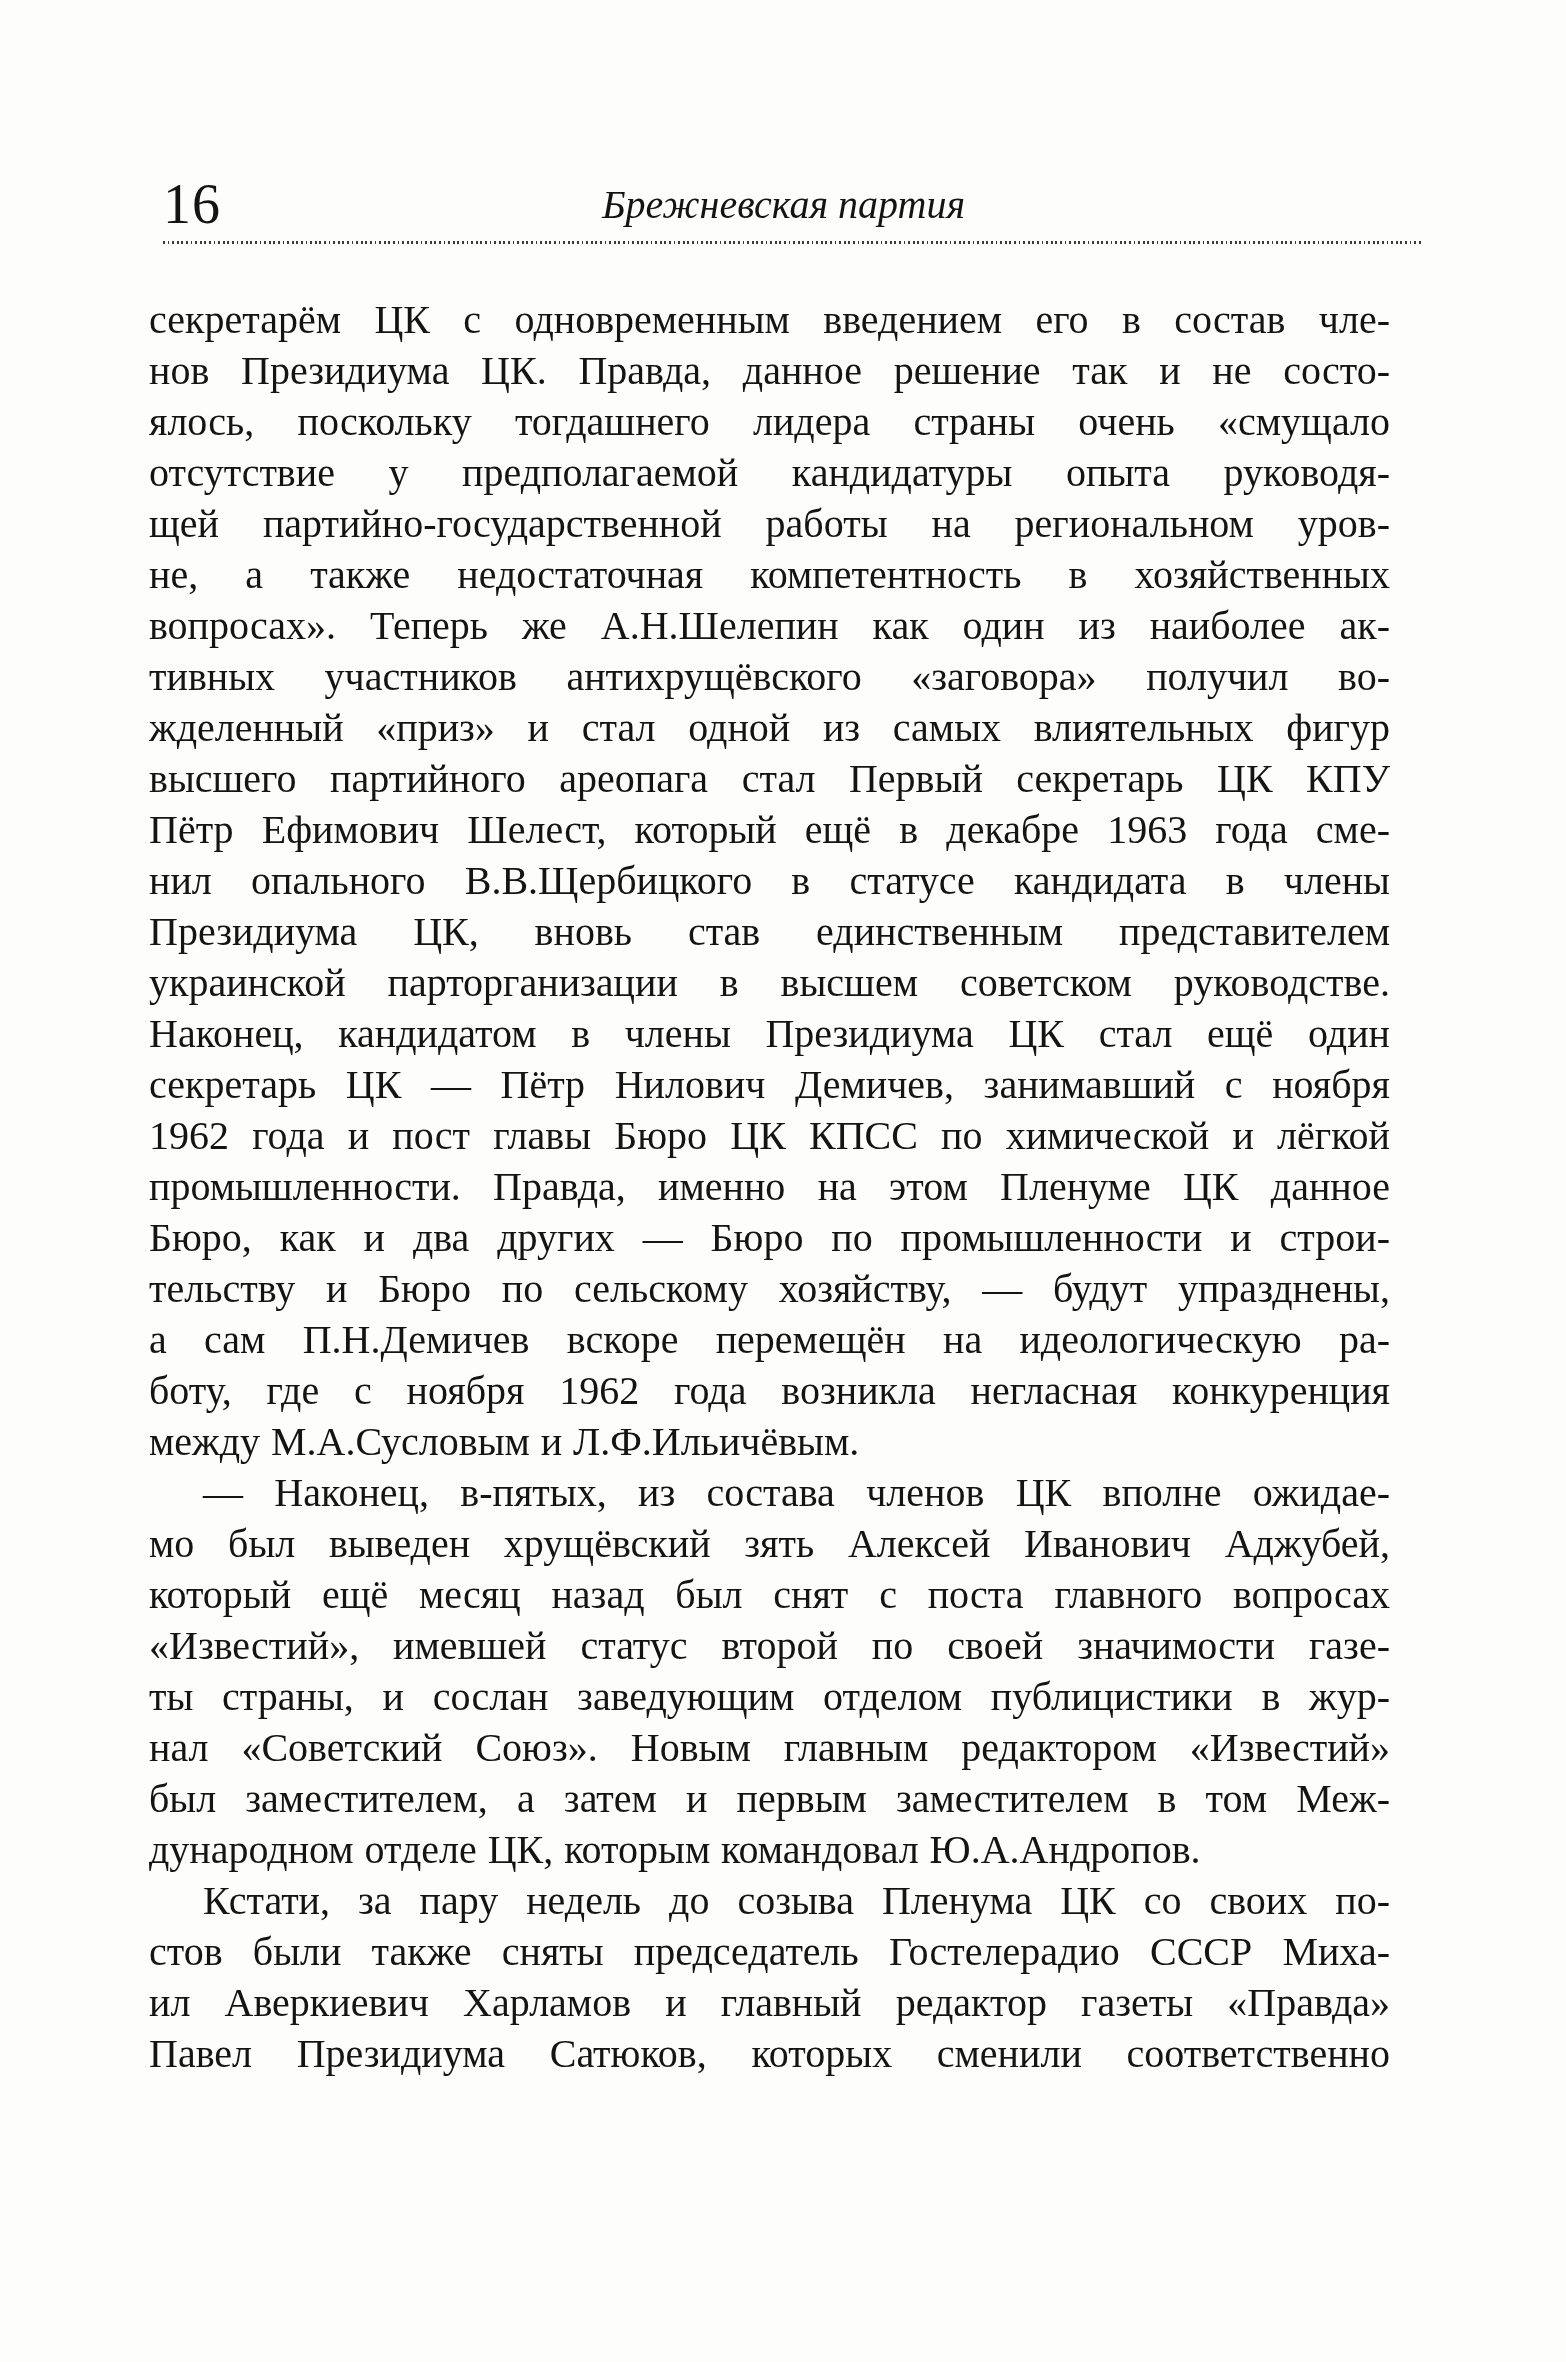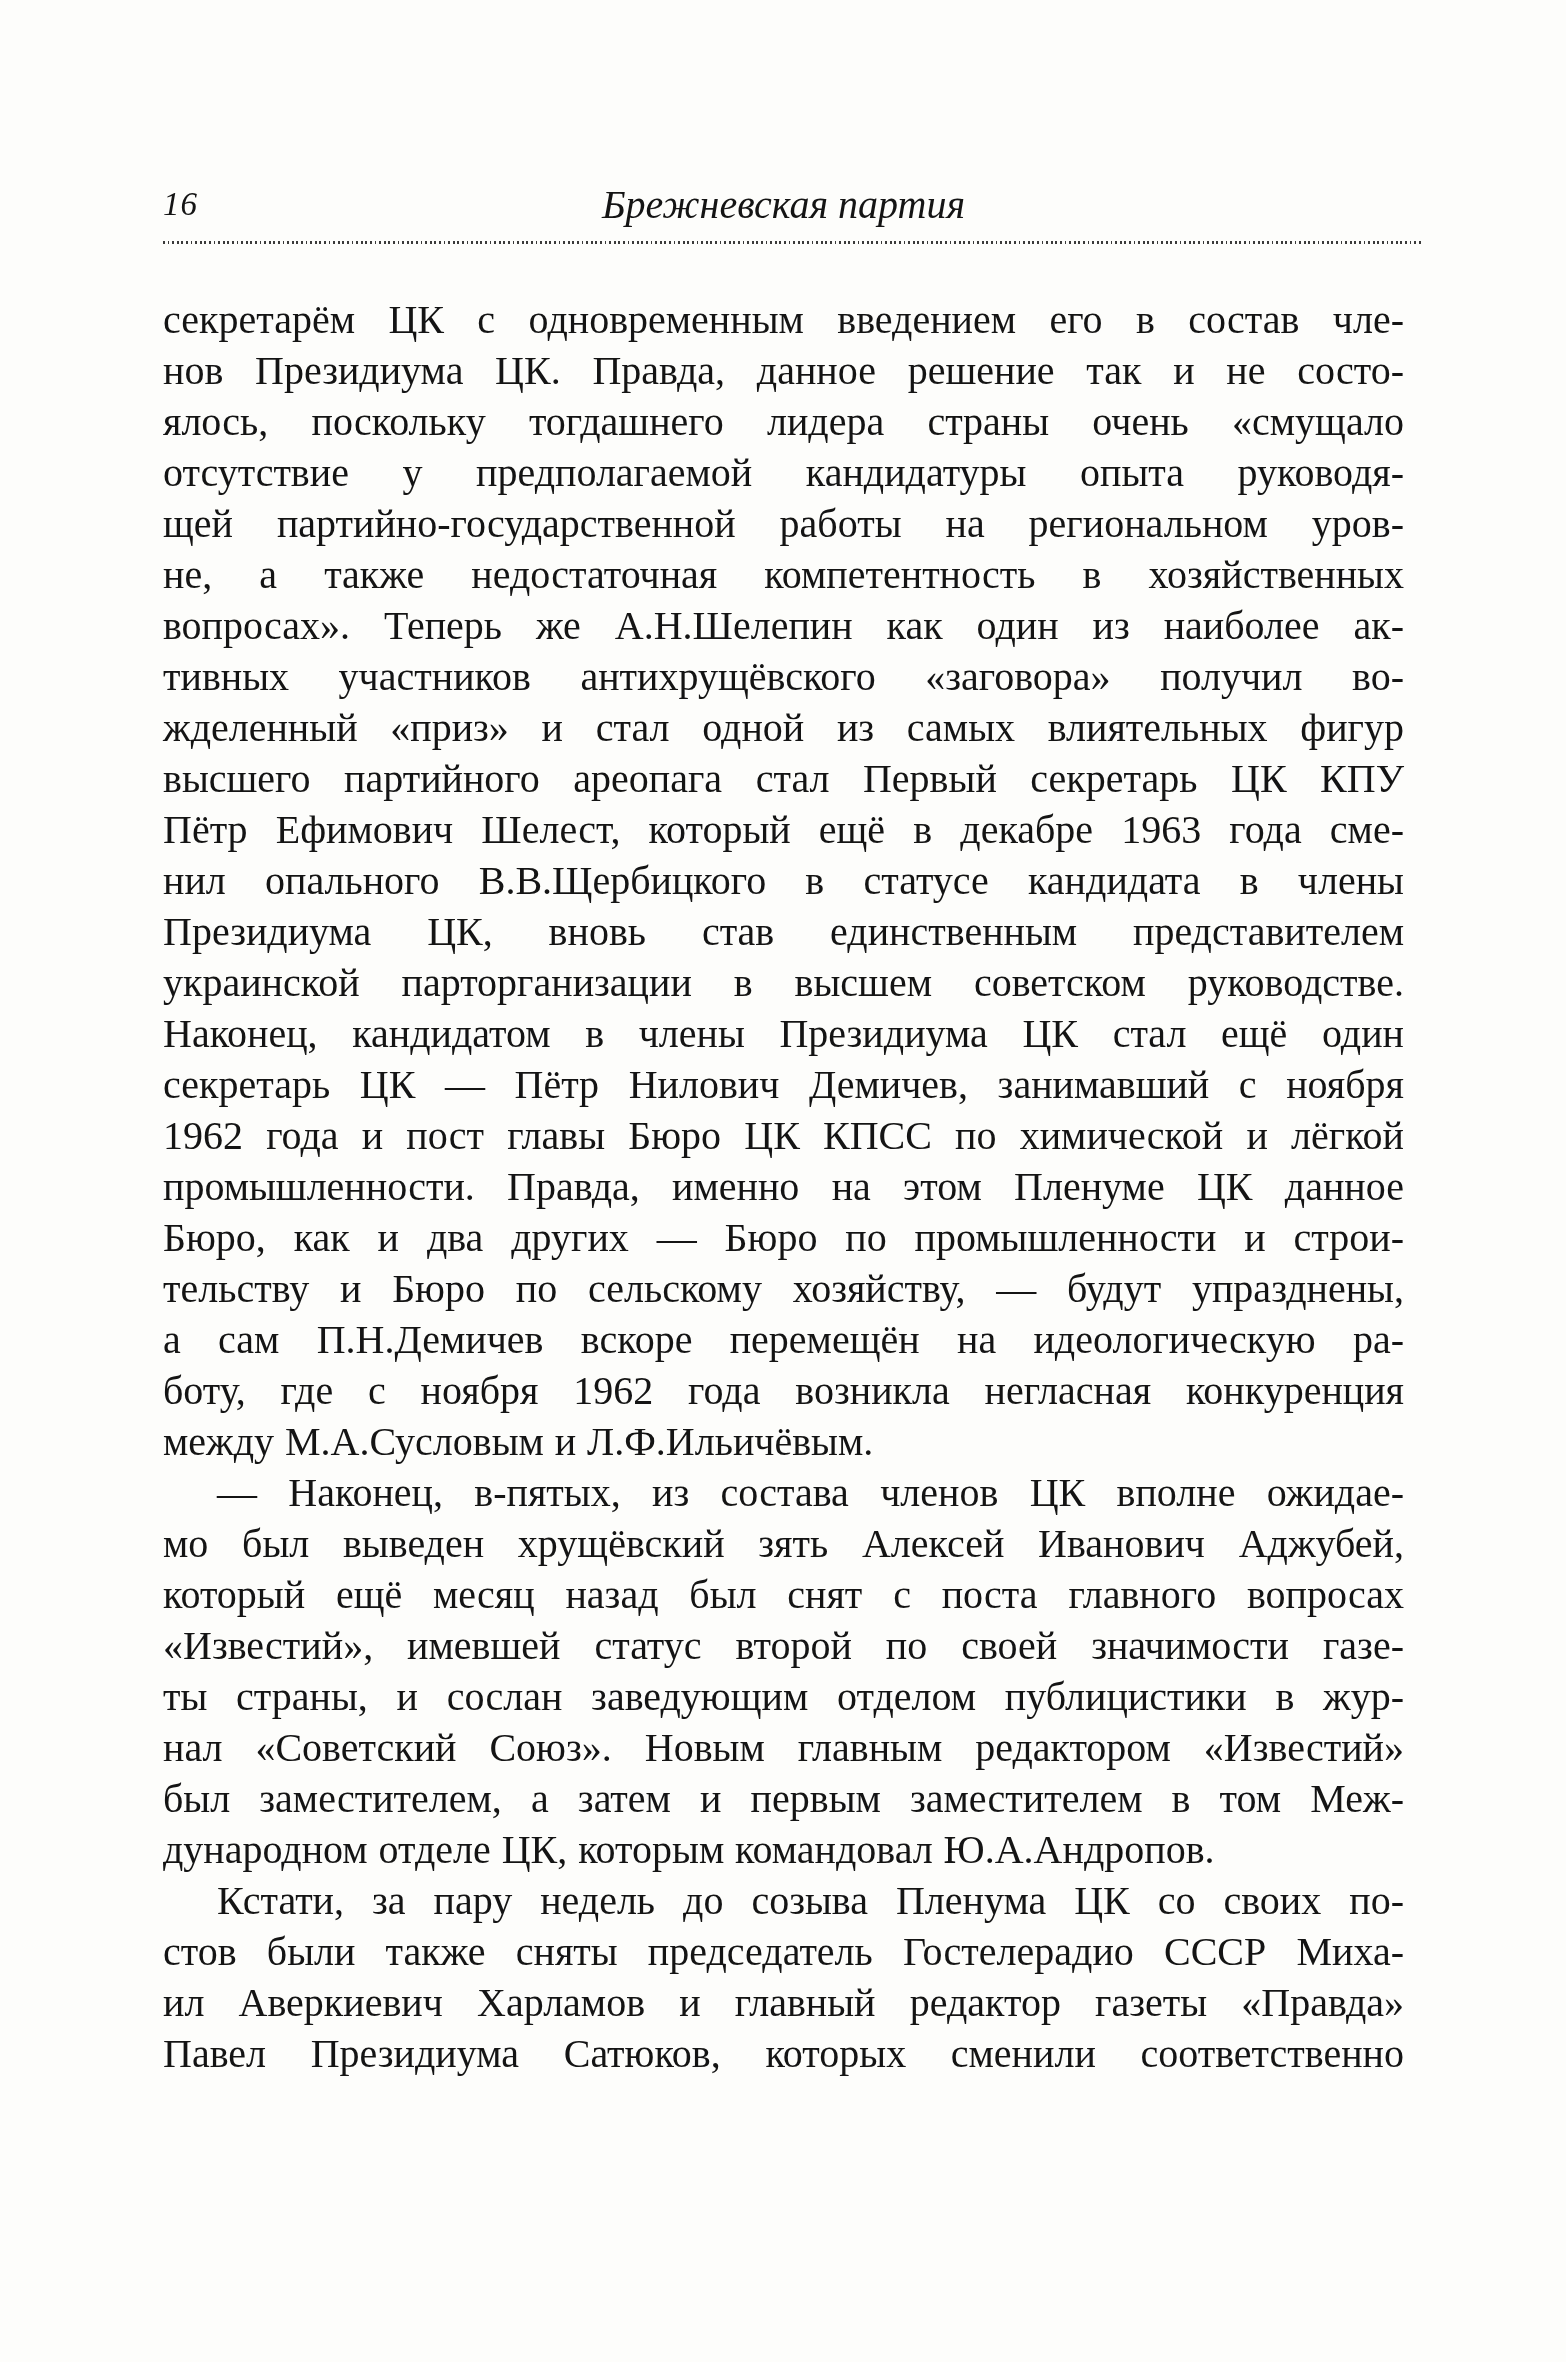--- a/index.html
+++ b/index.html
@@ -22,24 +22,23 @@
     position: absolute;
     left: 163px;
     top: 181px;
     width: 1241px;
     height: 50px;
   }
   .page-number {
     position: absolute;
     left: 0;
     top: 0;
-    font-size: 33px;
+    font-size: 56px;
     line-height: 46px;
     letter-spacing: 0.9px;
-    font-style: italic;
   }
   .running-head {
     position: absolute;
     left: 0;
     top: 1.8px;
     width: 100%;
     text-align: center;
     font-size: 40px;
     line-height: 44px;
     font-style: italic;
@@ -52,21 +51,21 @@
     height: 2.8px;
     background: repeating-linear-gradient(
       to right,
       #3a3a3a 0px, #3a3a3a 1.8px,
       transparent 1.8px, transparent 4.6px
     );
   }
   
   .page-body {
     position: absolute;
-    left: 163px;
+    left: 149px;
     top: 294px;
     width: 1241px;
   }
   .line {
     font-size: 40px;
     line-height: 51px;
     height: 51px;
     white-space: nowrap;
     text-align: justify;
     text-align-last: justify;

